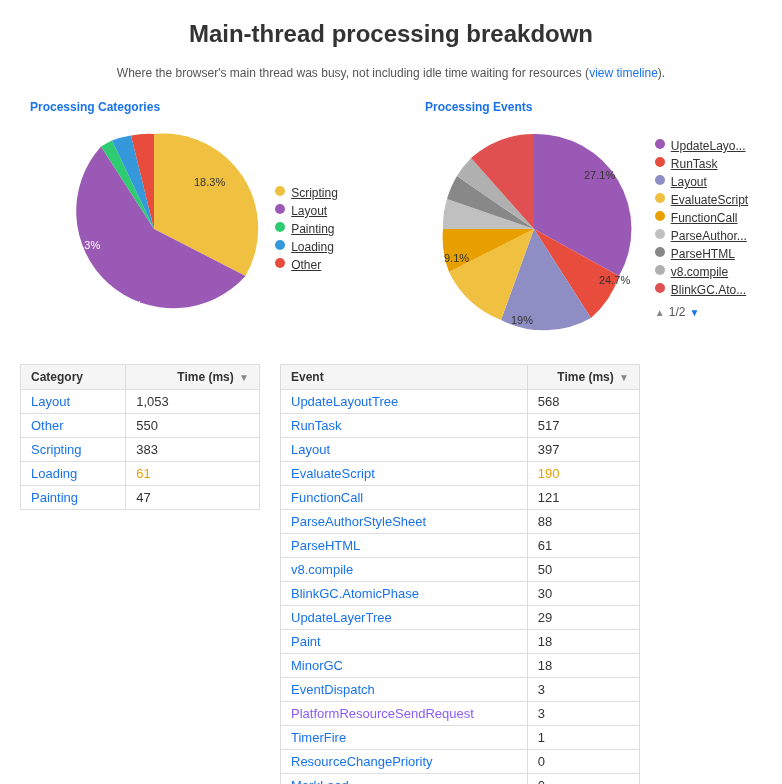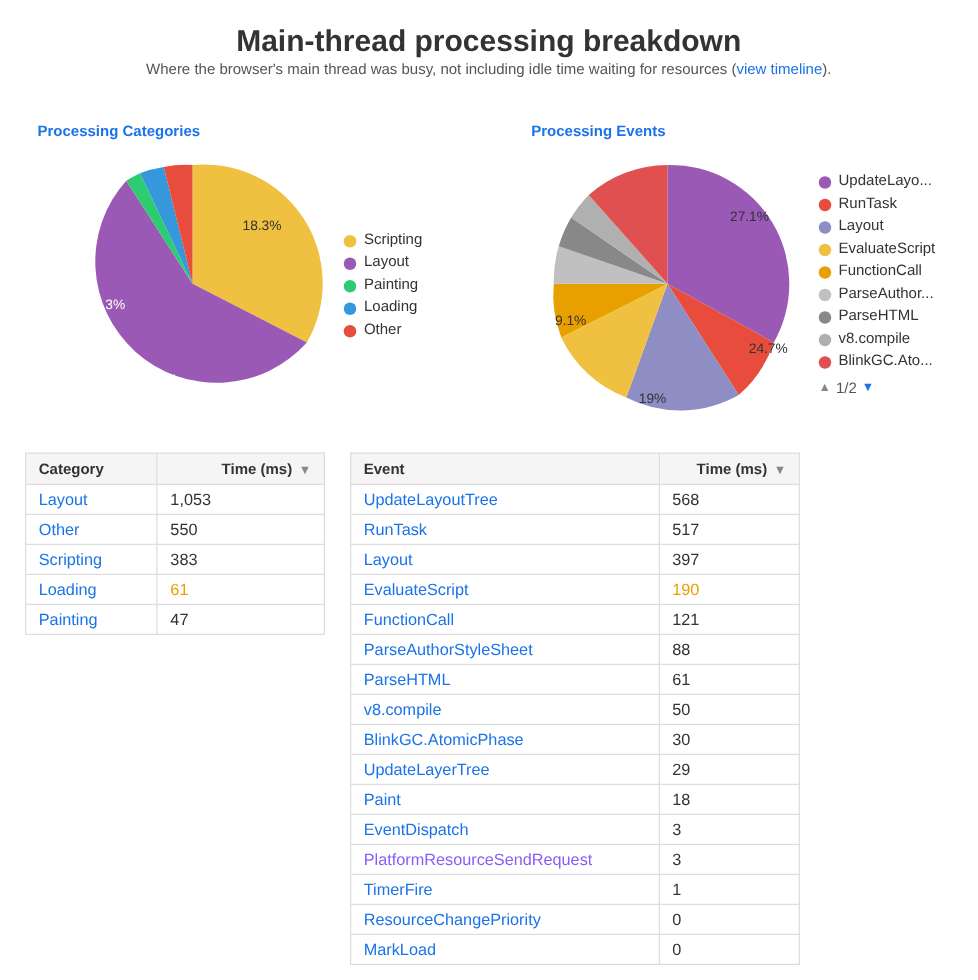--- a/index.html
+++ b/index.html
@@ -1,25 +1,25 @@
 <!DOCTYPE html>
 <html><head>
   <meta charset="utf-8">
   <style>
     * { box-sizing: border-box; margin: 0; padding: 0; }
     body { font-family: Arial, sans-serif; background: #fff; color: #333; font-size: 13px; padding: 20px; width: 782px; }
-    h1 { text-align: center; font-size: 24px; font-weight: bold; margin-bottom: 0; }
-    .subtitle { text-align: center; font-size: 12px; color: #555; margin-bottom: 36px; }
+    h1 { text-align: center; font-size: 24px; font-weight: bold; margin-bottom: 18px; }
+    .subtitle { text-align: center; font-size: 12px; color: #555; margin-bottom: 20px; }
     .subtitle a { color: #1a73e8; text-decoration: none; }
     .charts-row { display: flex; justify-content: space-around; margin-bottom: 30px; gap: 48px; }
     .chart-section { display: flex; flex-direction: column; align-items: center; width: 48%; }
     .chart-title { font-size: 12px; font-weight: bold; color: #1a73e8; margin-bottom: 10px; align-self: flex-start; padding-left: 10px; }
     .chart-container { display: flex; align-items: center; gap: 16px; }
     .legend { display: flex; flex-direction: column; gap: 4px; font-size: 12px; }
-    .legend-item { display: flex; align-items: flex-end; gap: 6px; }
+    .legend-item { display: flex; align-items: flex-start; gap: 6px; text-decoration: underline; }
     .legend-dot { width: 10px; height: 10px; border-radius: 50%; flex-shrink: 0; }
     .tables-row { display: flex; gap: 20px; align-items: flex-start; }
     table { border-collapse: collapse; font-size: 13px; }
     th { background: #f5f5f5; border: 1px solid #ddd; padding: 5px 10px; text-align: left; font-weight: bold; font-size: 12px; }
     td { border: 1px solid #ddd; padding: 4px 10px; }
     td:last-child { text-align: left; }
     th:last-child { text-align: right; }
     .sort-icon { color: #888; font-size: 10px; margin-left: 2px; }
     .pagination { display: flex; align-items: center; gap: 4px; font-size: 12px; color: #555; margin-top: 4px; }
     .left-table { min-width: 240px; }
@@ -245,20 +245,24 @@
           </tr>
           <tr>
             <td style="color: rgb(26, 115, 232); cursor: pointer;">UpdateLayerTree</td>
             <td>29</td>
           </tr>
           <tr>
             <td style="color: rgb(26, 115, 232); cursor: pointer;">Paint</td>
             <td>18</td>
           </tr>
           <tr>
+            <td style="color: rgb(26, 115, 232); cursor: pointer;">MinorGC</td>
+            <td>18</td>
+          </tr>
+          <tr>
             <td style="color: rgb(26, 115, 232); cursor: pointer;">EventDispatch</td>
             <td>3</td>
           </tr>
           <tr>
             <td style="color: #8b5cf6; cursor: pointer;">PlatformResourceSendRequest</td>
             <td>3</td>
           </tr>
           <tr>
             <td style="color: rgb(26, 115, 232); cursor: pointer;">TimerFire</td>
             <td>1</td>

